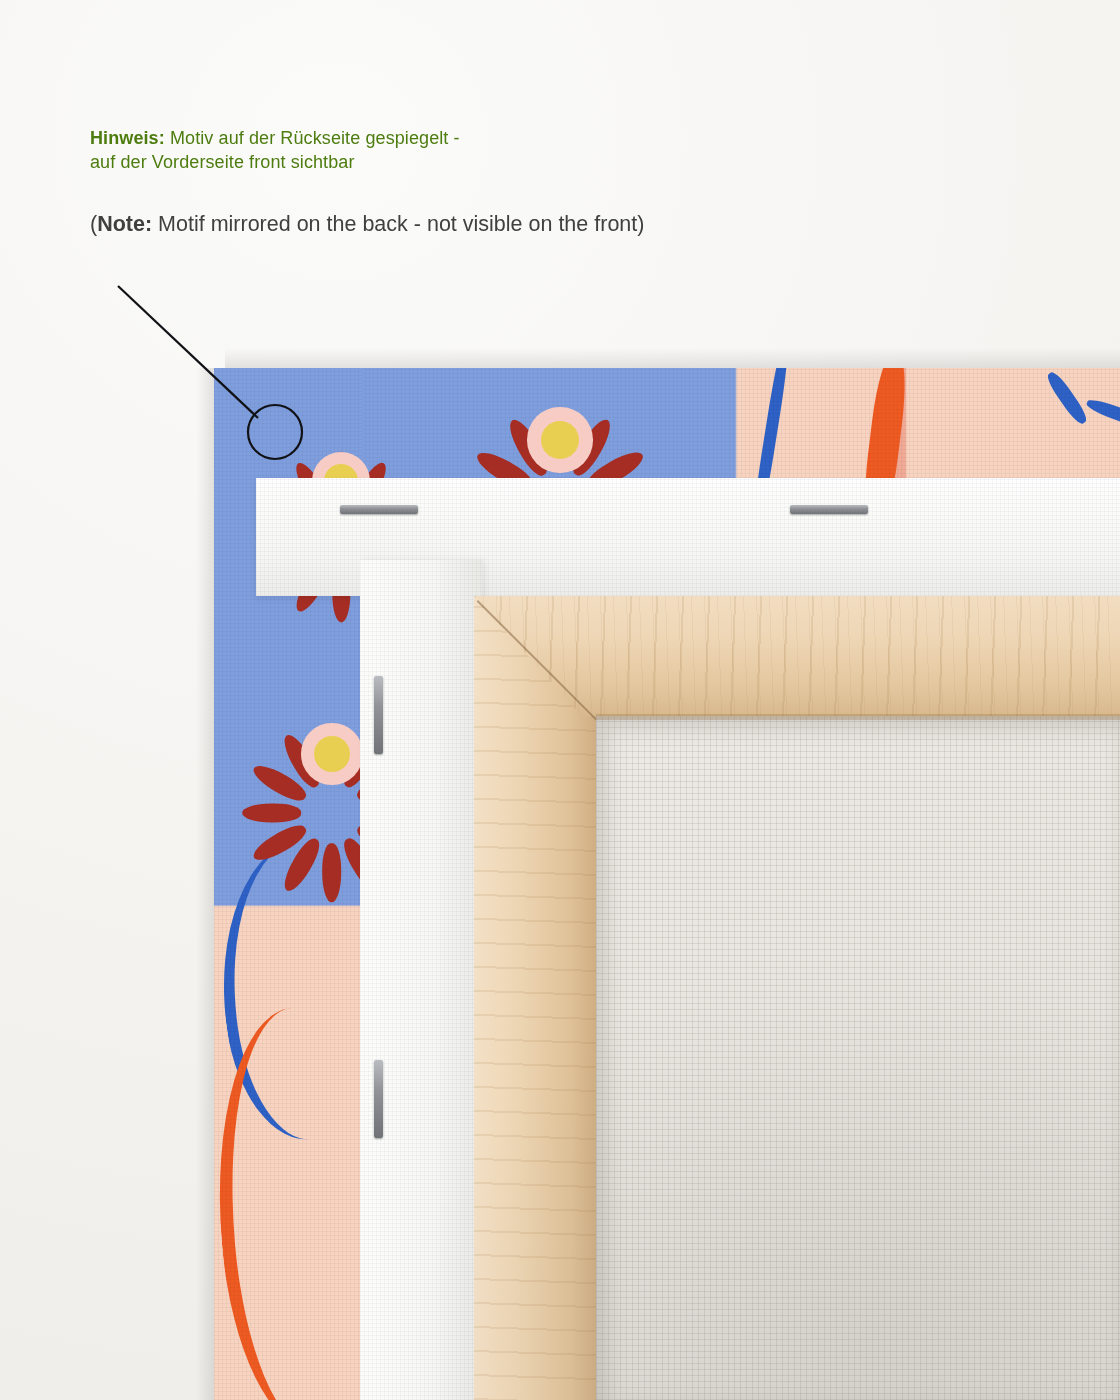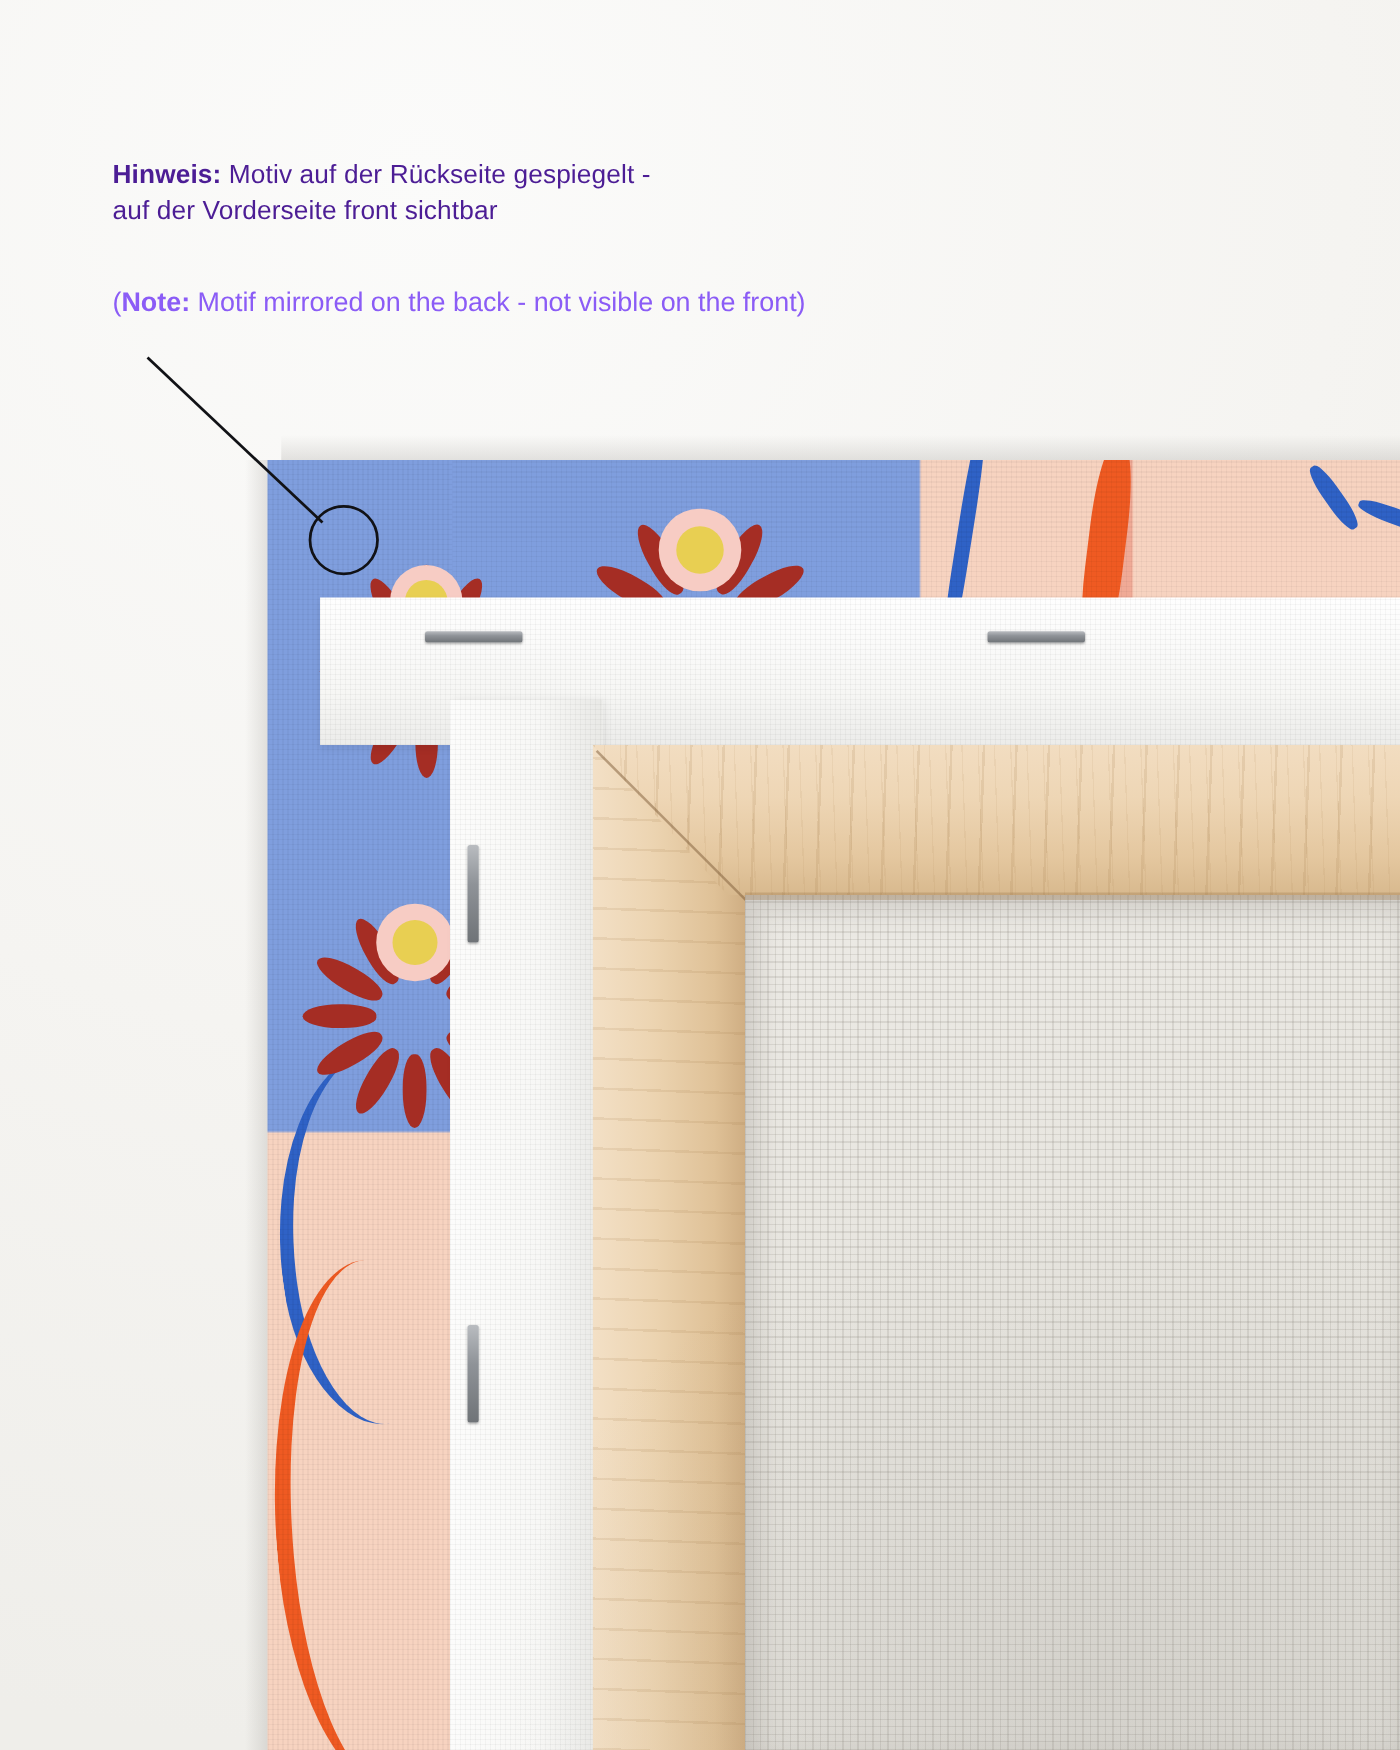--- a/index.html
+++ b/index.html
@@ -36,31 +36,31 @@
   }
 
   
   .note-block {
     position: absolute;
     left: 90px;
     top: 126px;
     width: 800px;
   }
   .note-de {
-    font-size: 21px;
+    font-size: 18px;
     line-height: 1.36;
-    color: #4c1d95;
+    color: #4d7c0f;
     letter-spacing: 0.1px;
   }
   .note-de b { font-weight: 700; }
   .note-en {
-    margin-top: 44px;
+    margin-top: 34px;
     font-size: 21.5px;
     line-height: 1.4;
-    color: #8b5cf6;
+    color: #404040;
   }
   .note-en b { font-weight: 700; }
 
   
   .leader {
     position: absolute;
     left: 80px;
     top: 270px;
     width: 260px;
     height: 220px;

